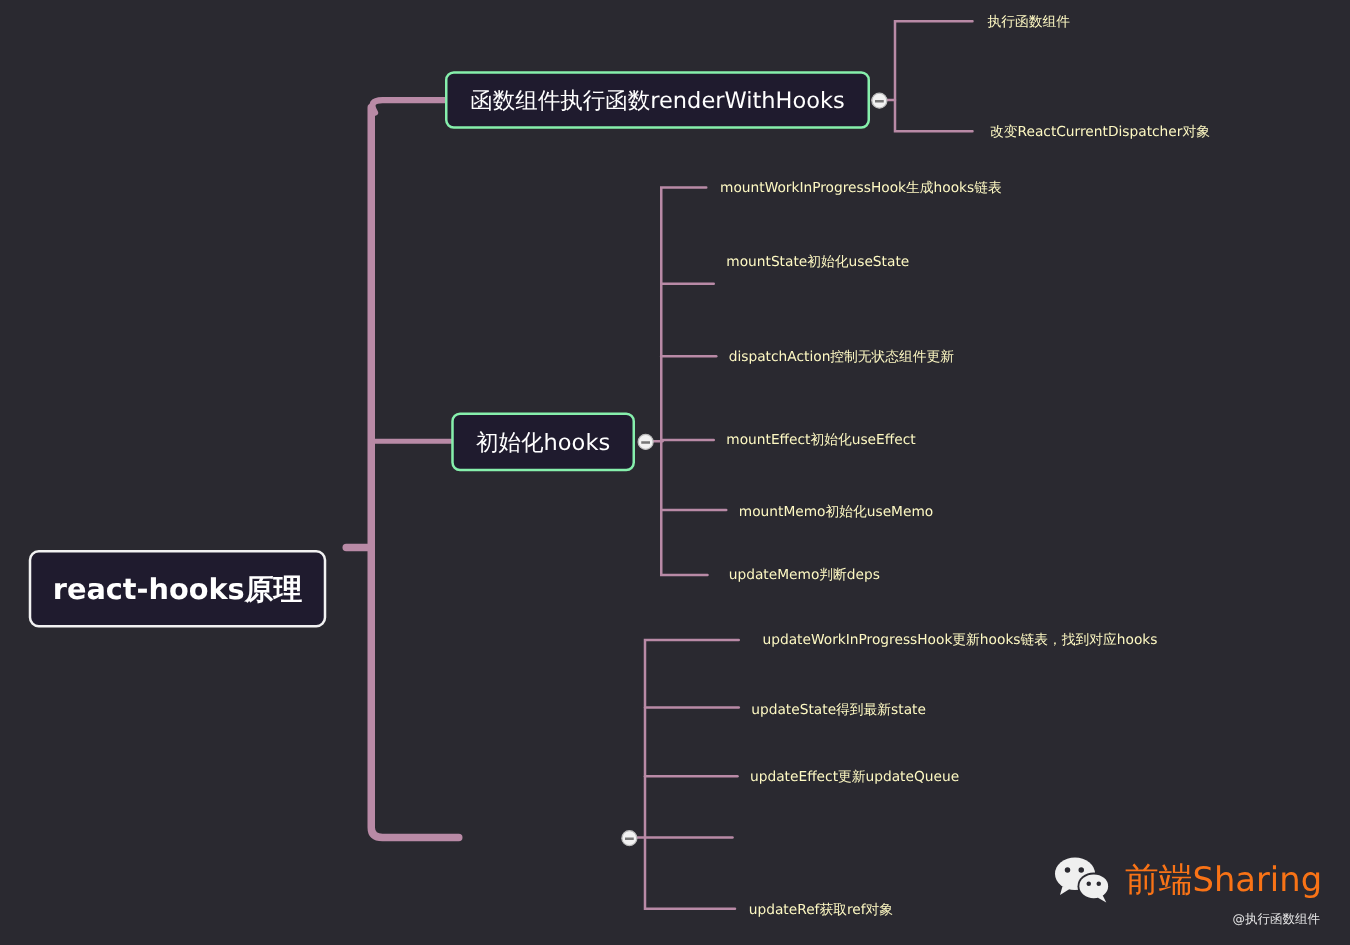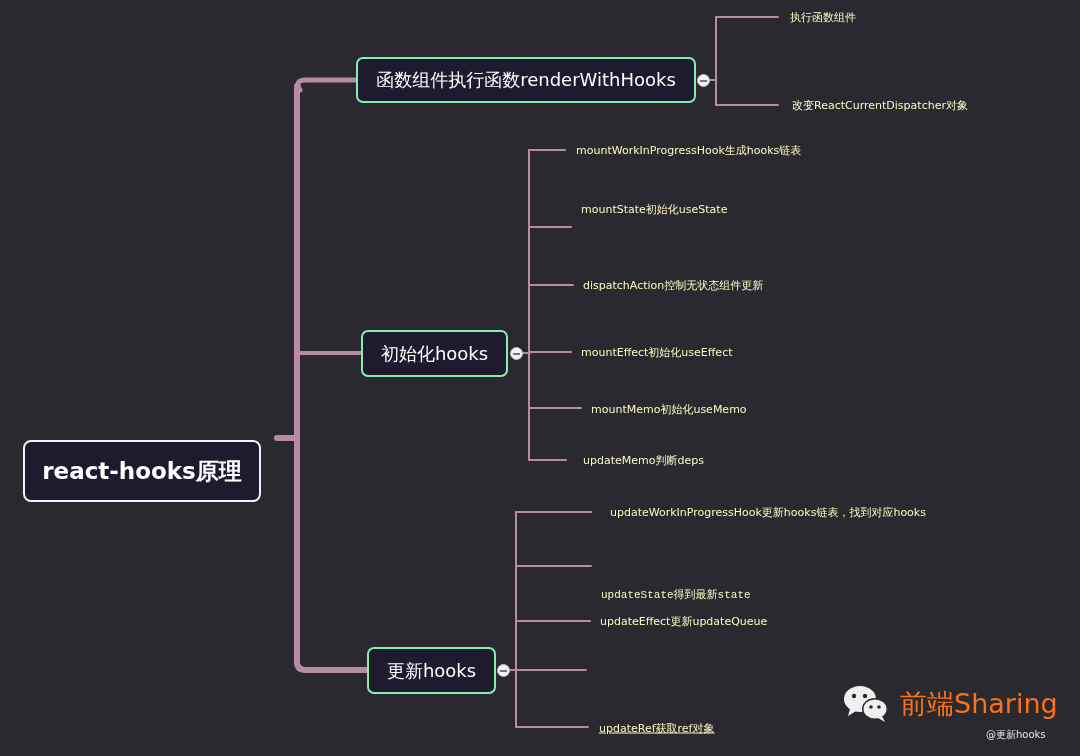--- a/index.html
+++ b/index.html
@@ -82,37 +82,34 @@
     <span>初始化hooks</span>
   </div>
   <div class="collapse" style="left:510px; top:347px;"></div>
   <div class="leaf" style="left:576px; top:150px;">mountWorkInProgressHook生成hooks链表</div>
   <div class="leaf" style="left:581px; top:209px;">mountState初始化useState</div>
   <div class="leaf" style="left:583px; top:285px;">dispatchAction控制无状态组件更新</div>
   <div class="leaf" style="left:581px; top:352px;">mountEffect初始化useEffect</div>
   <div class="leaf" style="left:591px; top:409px;">mountMemo初始化useMemo</div>
   <div class="leaf" style="left:583px; top:460px;">updateMemo判断deps</div>
 
-  <div class="node branch" style="left:367px; top:647px; width:129px; height:47px;">
-    <span>更新hooks</span>
-  </div>
   <div class="collapse" style="left:497px; top:664px;"></div>
   <div class="leaf" style="left:610px; top:512px;">updateWorkInProgressHook更新hooks链表，找到对应hooks</div>
-  <div class="leaf" style="left:601px; top:594px;font-family:Liberation Mono, monospace;">updateState得到最新state</div>
+  <div class="leaf" style="left:601px; top:568px;">updateState得到最新state</div>
   <div class="leaf" style="left:600px; top:621px;">updateEffect更新updateQueue</div>
-  <div class="leaf" style="left:599px; top:728px;text-decoration:underline;">updateRef获取ref对象</div>
+  <div class="leaf" style="left:599px; top:728px;">updateRef获取ref对象</div>
 
   <div class="watermark">
     <svg width="48" height="40" viewBox="0 0 48 40">
       <ellipse cx="18" cy="15" rx="16" ry="13" fill="#efefef"></ellipse>
       <path d="M8 25 L6 32 L14 27 Z" fill="#efefef"></path>
       <circle cx="12" cy="12" r="2.2" fill="#2a2930"></circle>
       <circle cx="23" cy="12" r="2.2" fill="#2a2930"></circle>
       <ellipse cx="33" cy="25" rx="13" ry="11" fill="#2a2930"></ellipse>
       <ellipse cx="33" cy="25" rx="11.5" ry="9.5" fill="#efefef"></ellipse>
       <path d="M40 32 L43 38 L36 34 Z" fill="#efefef"></path>
       <circle cx="29" cy="23" r="1.8" fill="#2a2930"></circle>
       <circle cx="37" cy="23" r="1.8" fill="#2a2930"></circle>
     </svg>
     <span class="wm-text">前端Sharing</span>
   </div>
-  <div class="wm-sub">@更新hooks</div>
+  <div class="wm-sub">@执行函数组件</div>
 </div>
 
 </body></html>

